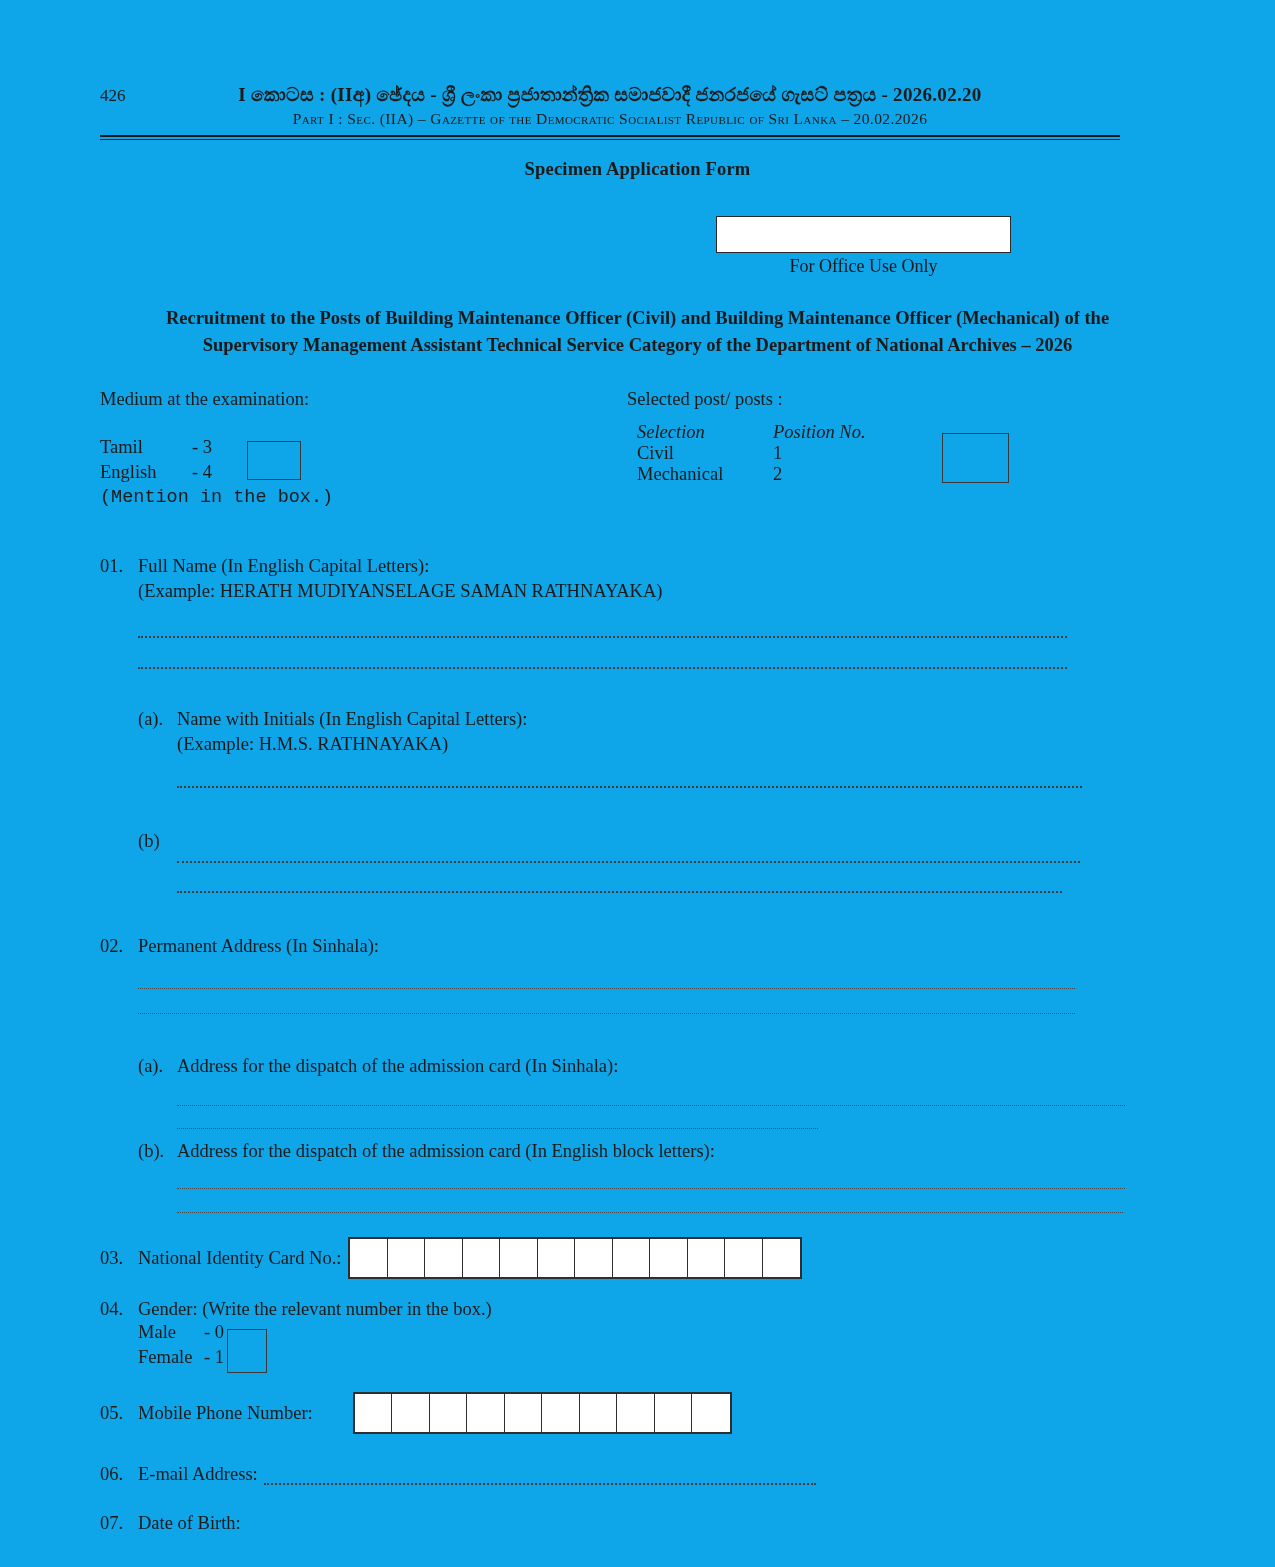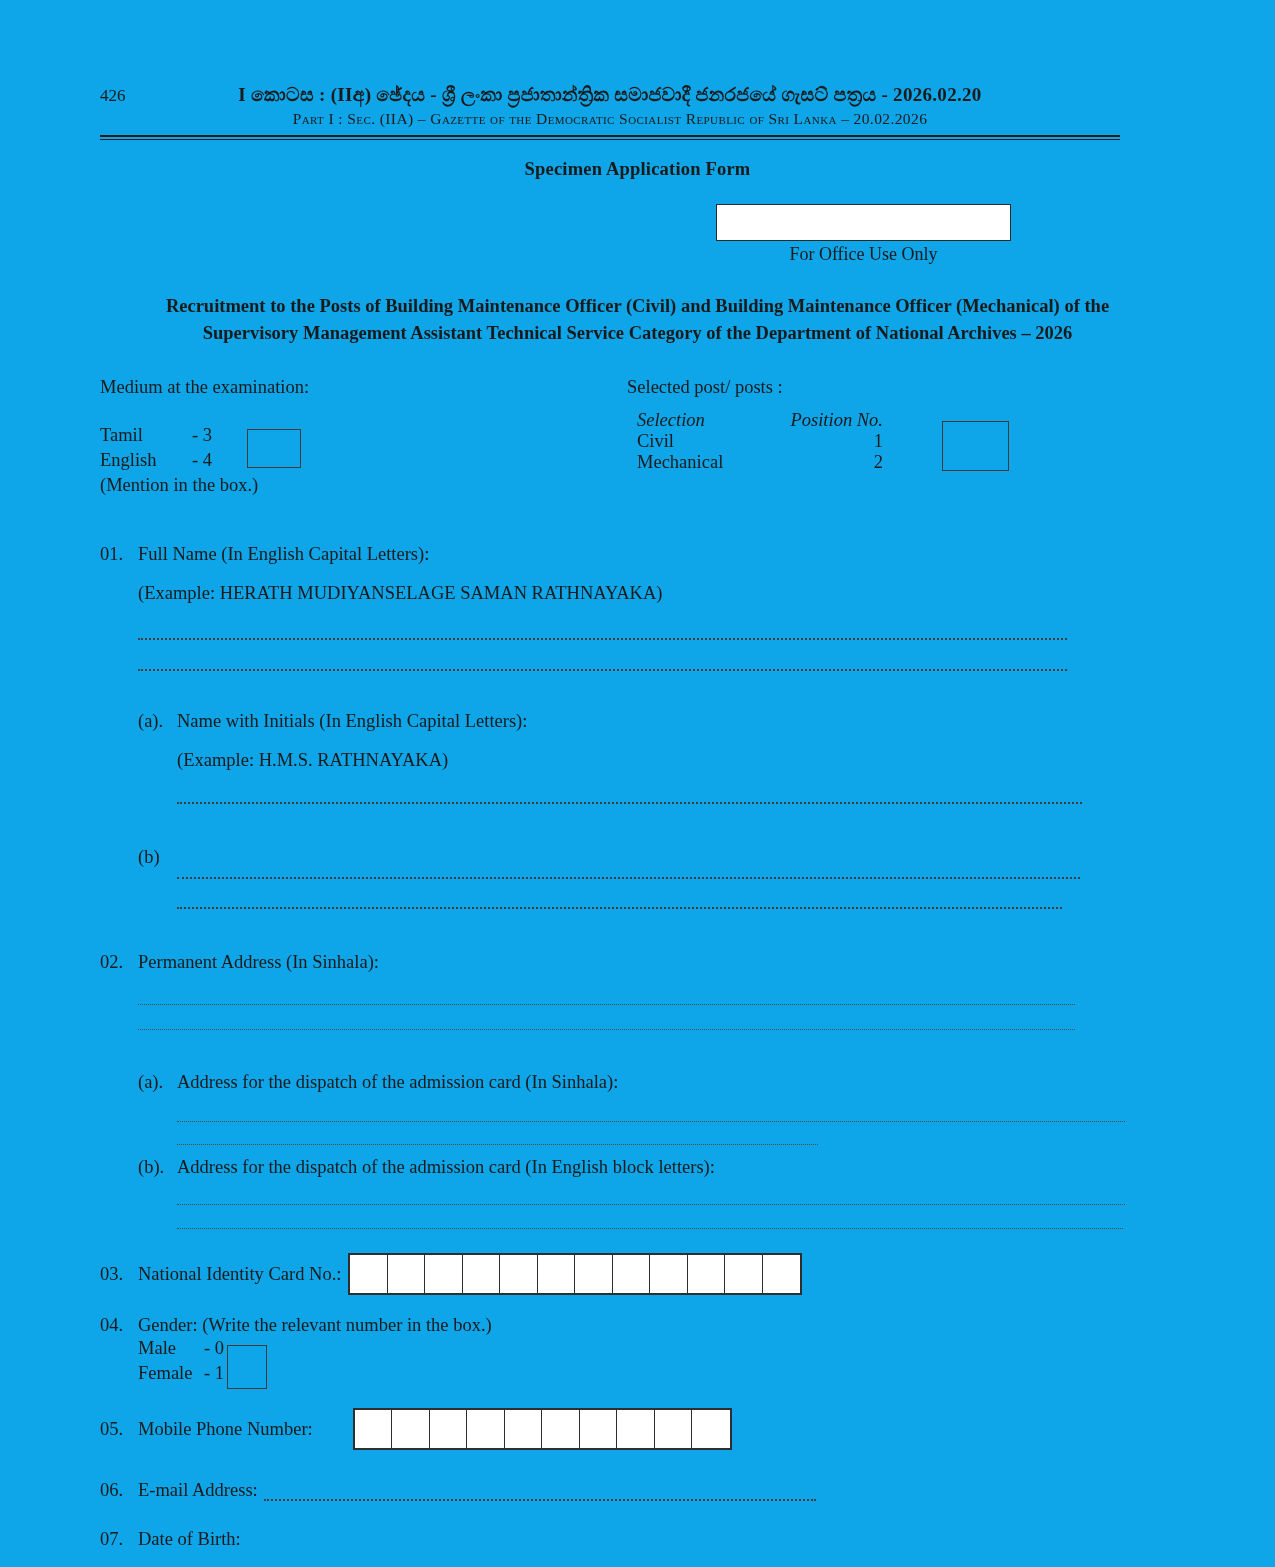--- a/index.html
+++ b/index.html
@@ -48,21 +48,21 @@
   .form-title {
     margin-top: 19px;
     text-align: center;
     font-size: 18.5px;
     font-weight: bold;
     letter-spacing: 0.2px;
   }
   
   .office-wrap {
     width: 295px;
-    margin: 24px 264px 0 auto;
+    margin: 36px 264px 0 auto;
     text-align: center;
   }
   .office-box {
     width: 295px;
     height: 37px;
     border: 1.5px solid #2a2a2a;
     background: #fff;
   }
   .office-label {
     margin-top: 3px;
@@ -81,46 +81,46 @@
   .cols {
     display: flex;
     margin: 30px 0 0 100px;
   }
   .col-left  { width: 527px; position: relative; }
   .col-right { width: 520px; position: relative; }
   .sec-label { font-size: 18.5px; }
   .medium-list { margin-top: 25px; }
   .medium-row { display: flex; font-size: 18.5px; line-height: 1.36; }
   .medium-name { width: 92px; }
-  .medium-note { font-size: 18.5px; line-height: 1.36; }
+  .medium-note { font-size: 18.5px; line-height: 1.36; font-family: Liberation Mono, monospace; }
   .medium-box {
     position: absolute;
     left: 147px; top: 52px;
     width: 54px; height: 39px;
     border: 1.5px solid #3a3a3a;
   }
   .sel-table { margin: 12px 0 0 10px; font-size: 18.5px; }
   .sel-hrow { display: flex; font-style: italic; }
   .sel-row  { display: flex; margin-top: 0; }
   .sel-c1 { width: 136px; }
-  .sel-c2 { width: 110px; text-align: right; }
+  .sel-c2 { width: 110px; text-align: left; }
   .sel-box {
     position: absolute;
     left: 315px; top: 44px;
     width: 67px; height: 50px;
     border: 1.5px solid #3a3a3a;
   }
   
   .q { margin-left: 100px; font-size: 18.5px; }
   .q-row { display: flex; }
   .q-no { width: 38px; flex: none; }
   .q-body { flex: 1; }
   .sub { margin-left: 38px; }
   .sub .q-no { width: 39px; }
-  .example { margin-top: 18px; }
+  .example { margin-top: 4px; }
   .dots {
     border-bottom: 2px dotted #3c3c3c;
     height: 1px;
   }
   .dots-fine {
     border-bottom: 1.5px dotted #4a4a4a;
     height: 1px;
   }
   
   .cells {

